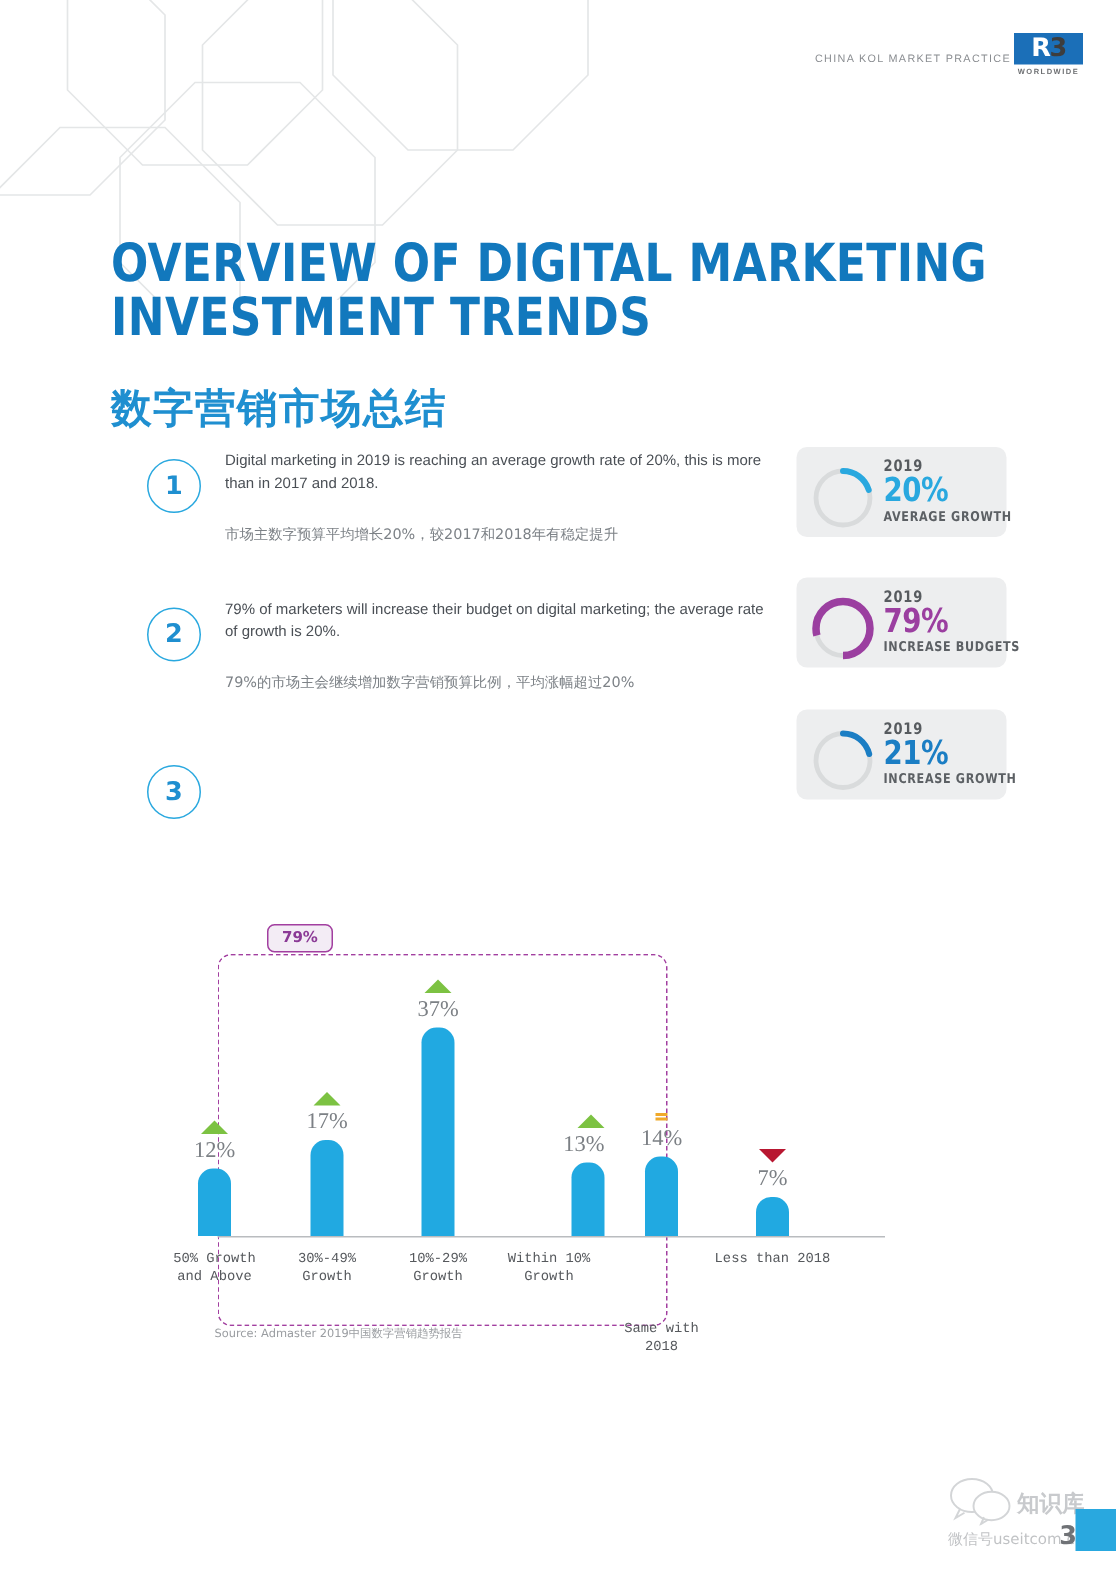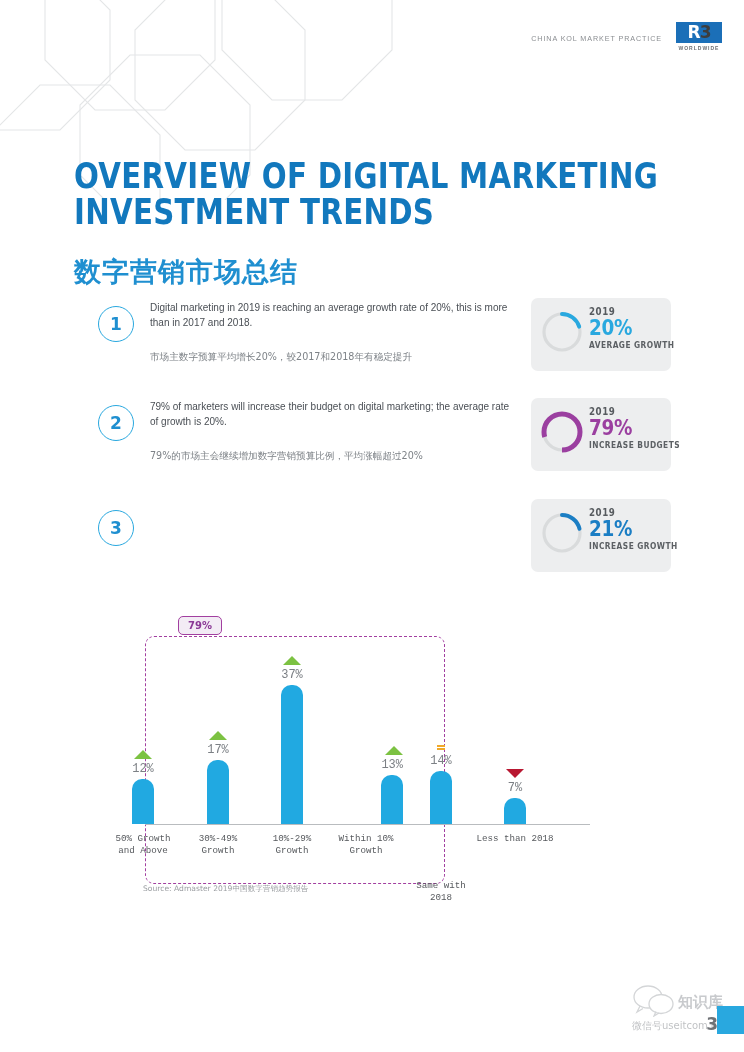--- a/index.html
+++ b/index.html
@@ -10,21 +10,21 @@
     overflow: hidden;
   }
   .page { position: relative; width: 744px; height: 1052px; background:#fff; }
 
   
   .deco { position:absolute; left:0; top:0; width:400px; height:200px; }
 
   
   .header-right {
     position:absolute; right:22px; top:22px;
-    display:flex; align-items:center; gap:14px;
+    display:flex; align-items:center; gap:2px;
   }
   .header-kicker {
     font-size:7.2px; letter-spacing:.9px; color:#8a8d91;
     font-family:"Liberation Sans", sans-serif; white-space:nowrap;
     padding-top:5px;
   }
   .logo { display:flex; flex-direction:column; align-items:center; }
   .logo-mark {
     display:flex; align-items:center; justify-content:center;
     width:46px; height:21px; background:#1b6fb8;
@@ -72,21 +72,21 @@
     font-family:"Liberation Sans", sans-serif;
   }
   .p-cn {
     margin-top:20px; font-size:9.6px; line-height:1.5; color:#7d8287;
     font-family:"DejaVu Sans","Liberation Sans",sans-serif;
   }
 
   
   .cards { position:absolute; left:531px; top:298px; }
   .card {
-    position:relative; width:140px; height:73px;
+    position:relative; width:140px; height:60px;
     background:#edeeef; border-radius:7px;
     display:flex; align-items:center;
   }
   .card + .card { margin-top:27px; }
   .c3 { margin-top:28px !important; }
   .donut { position:absolute; left:8px; top:11px; width:46px; height:46px; }
   .card-text {
     position:absolute; left:58px; top:7px; right:6px;
     display:flex; flex-direction:column; align-items:flex-start;
   }
@@ -131,22 +131,22 @@
   .bars { position:absolute; left:0; top:0; width:470px; height:200px; }
   .bar-col {
     position:absolute; bottom:4px; width:74px;
     display:flex; flex-direction:column; align-items:center; justify-content:flex-end;
   }
   .bar {
     width:22px; background:#21a9e1;
     border-top-left-radius:10px; border-top-right-radius:10px;
   }
   .bar-val {
-    font-size:12px; color:#7c8085; margin-bottom:3px;
-    font-family:Liberation Mono, monospace;
+    font-size:15px; color:#7c8085; margin-bottom:3px;
+    font-family:Liberation Serif, serif;
   }
   .tri-up {
     width:0;height:0; margin-bottom:3px;
     border-left:9px solid transparent; border-right:9px solid transparent;
     border-bottom:9px solid #7cc242;
   }
   .tri-down {
     width:0;height:0; margin-bottom:3px;
     border-left:9px solid transparent; border-right:9px solid transparent;
     border-top:9px solid #b81731;

